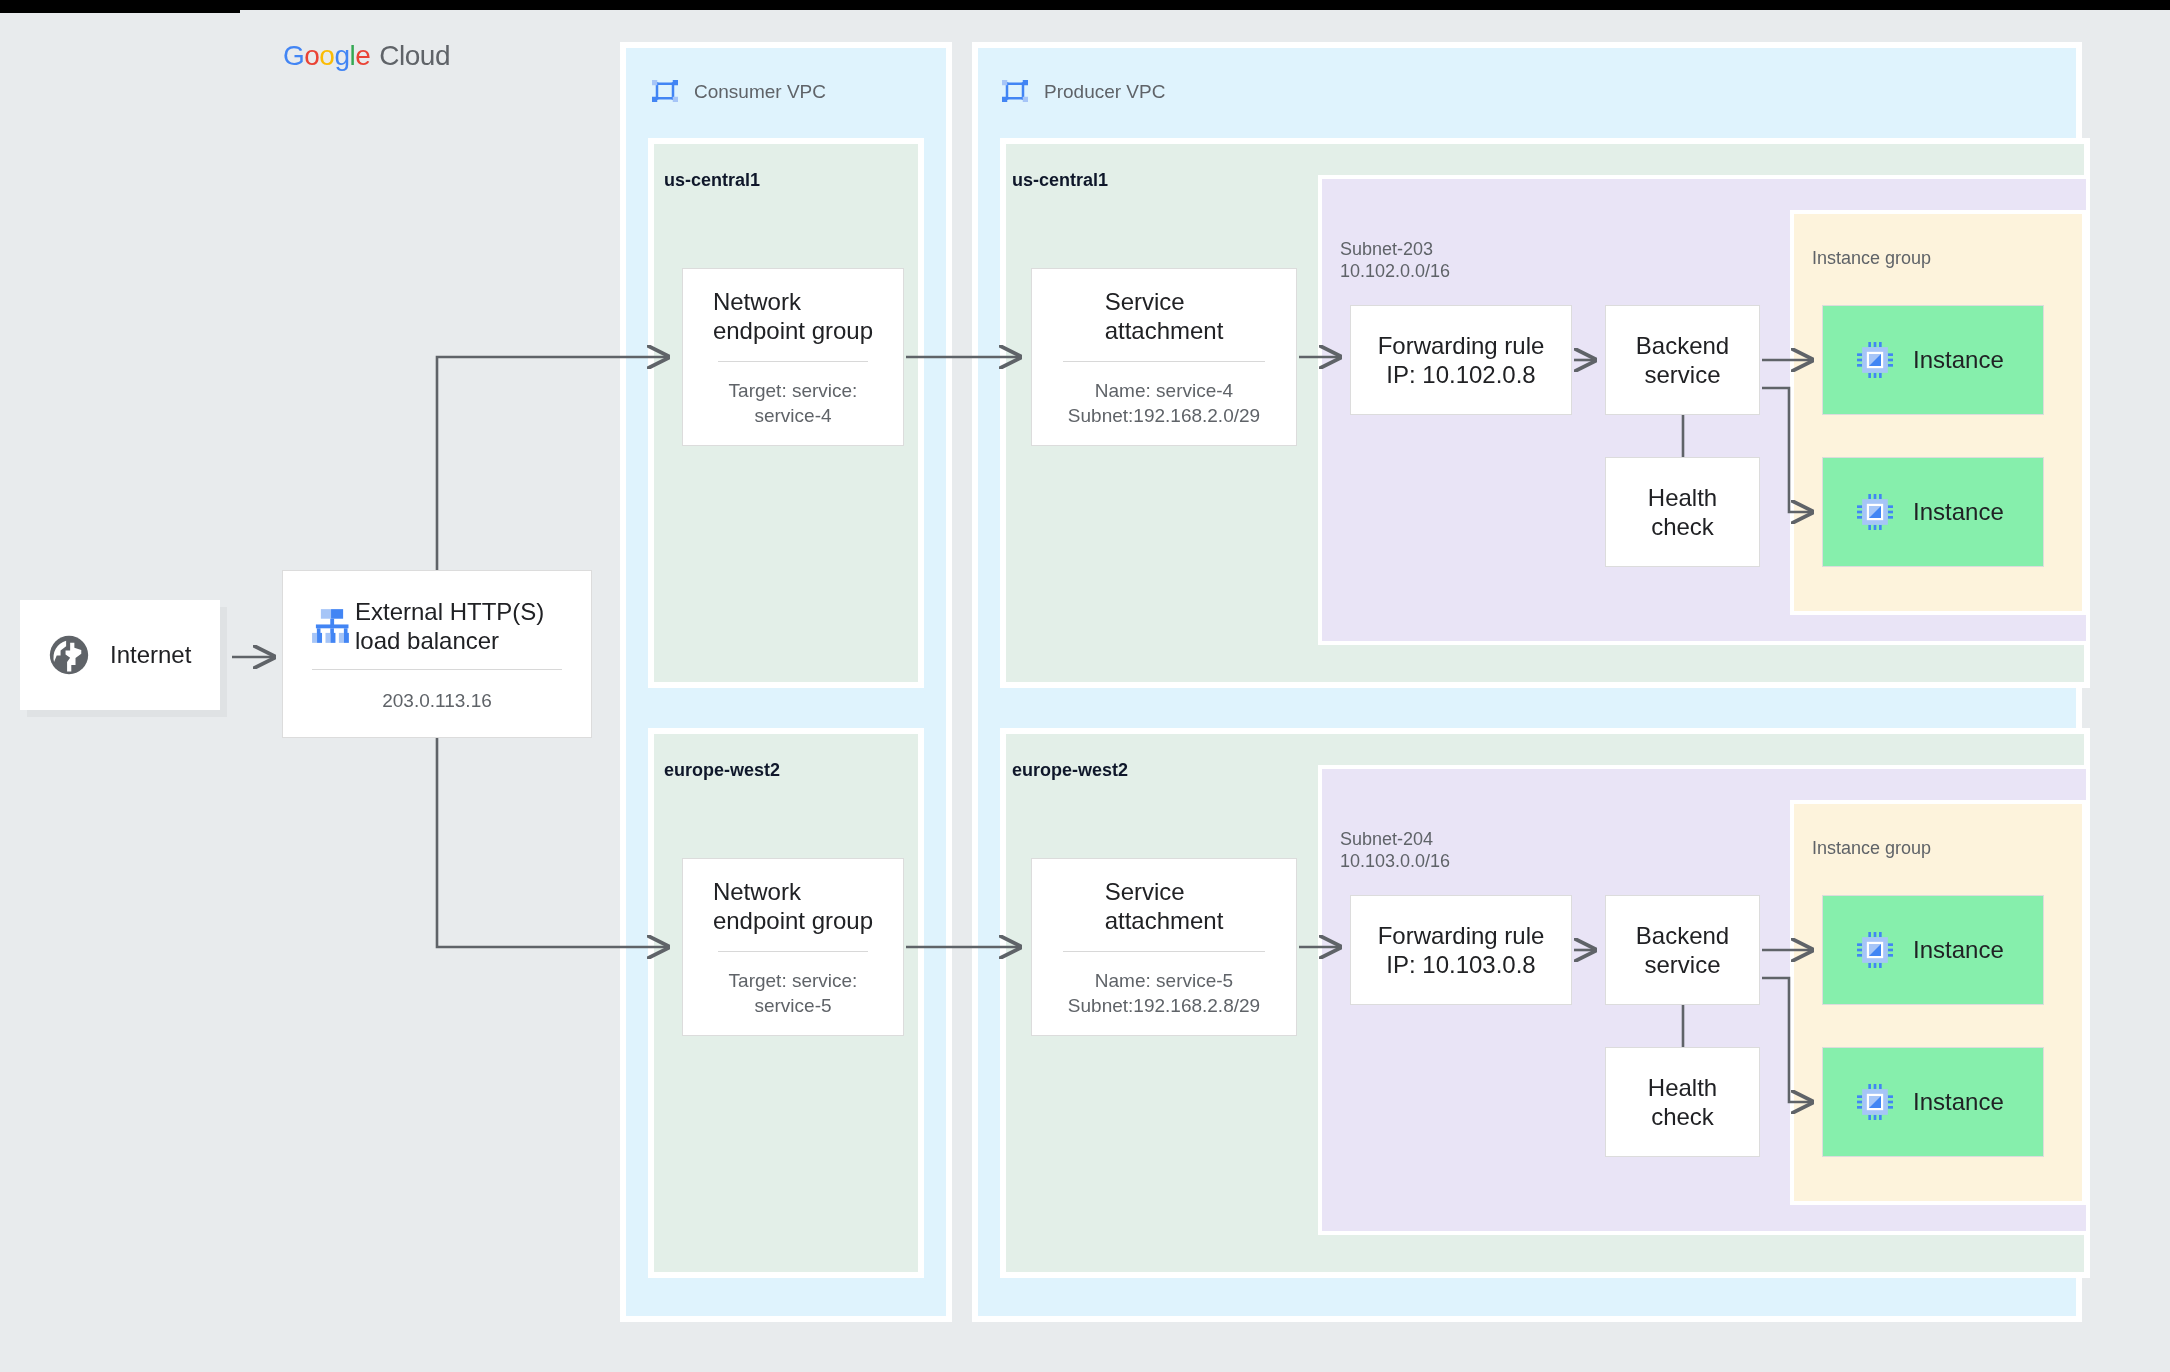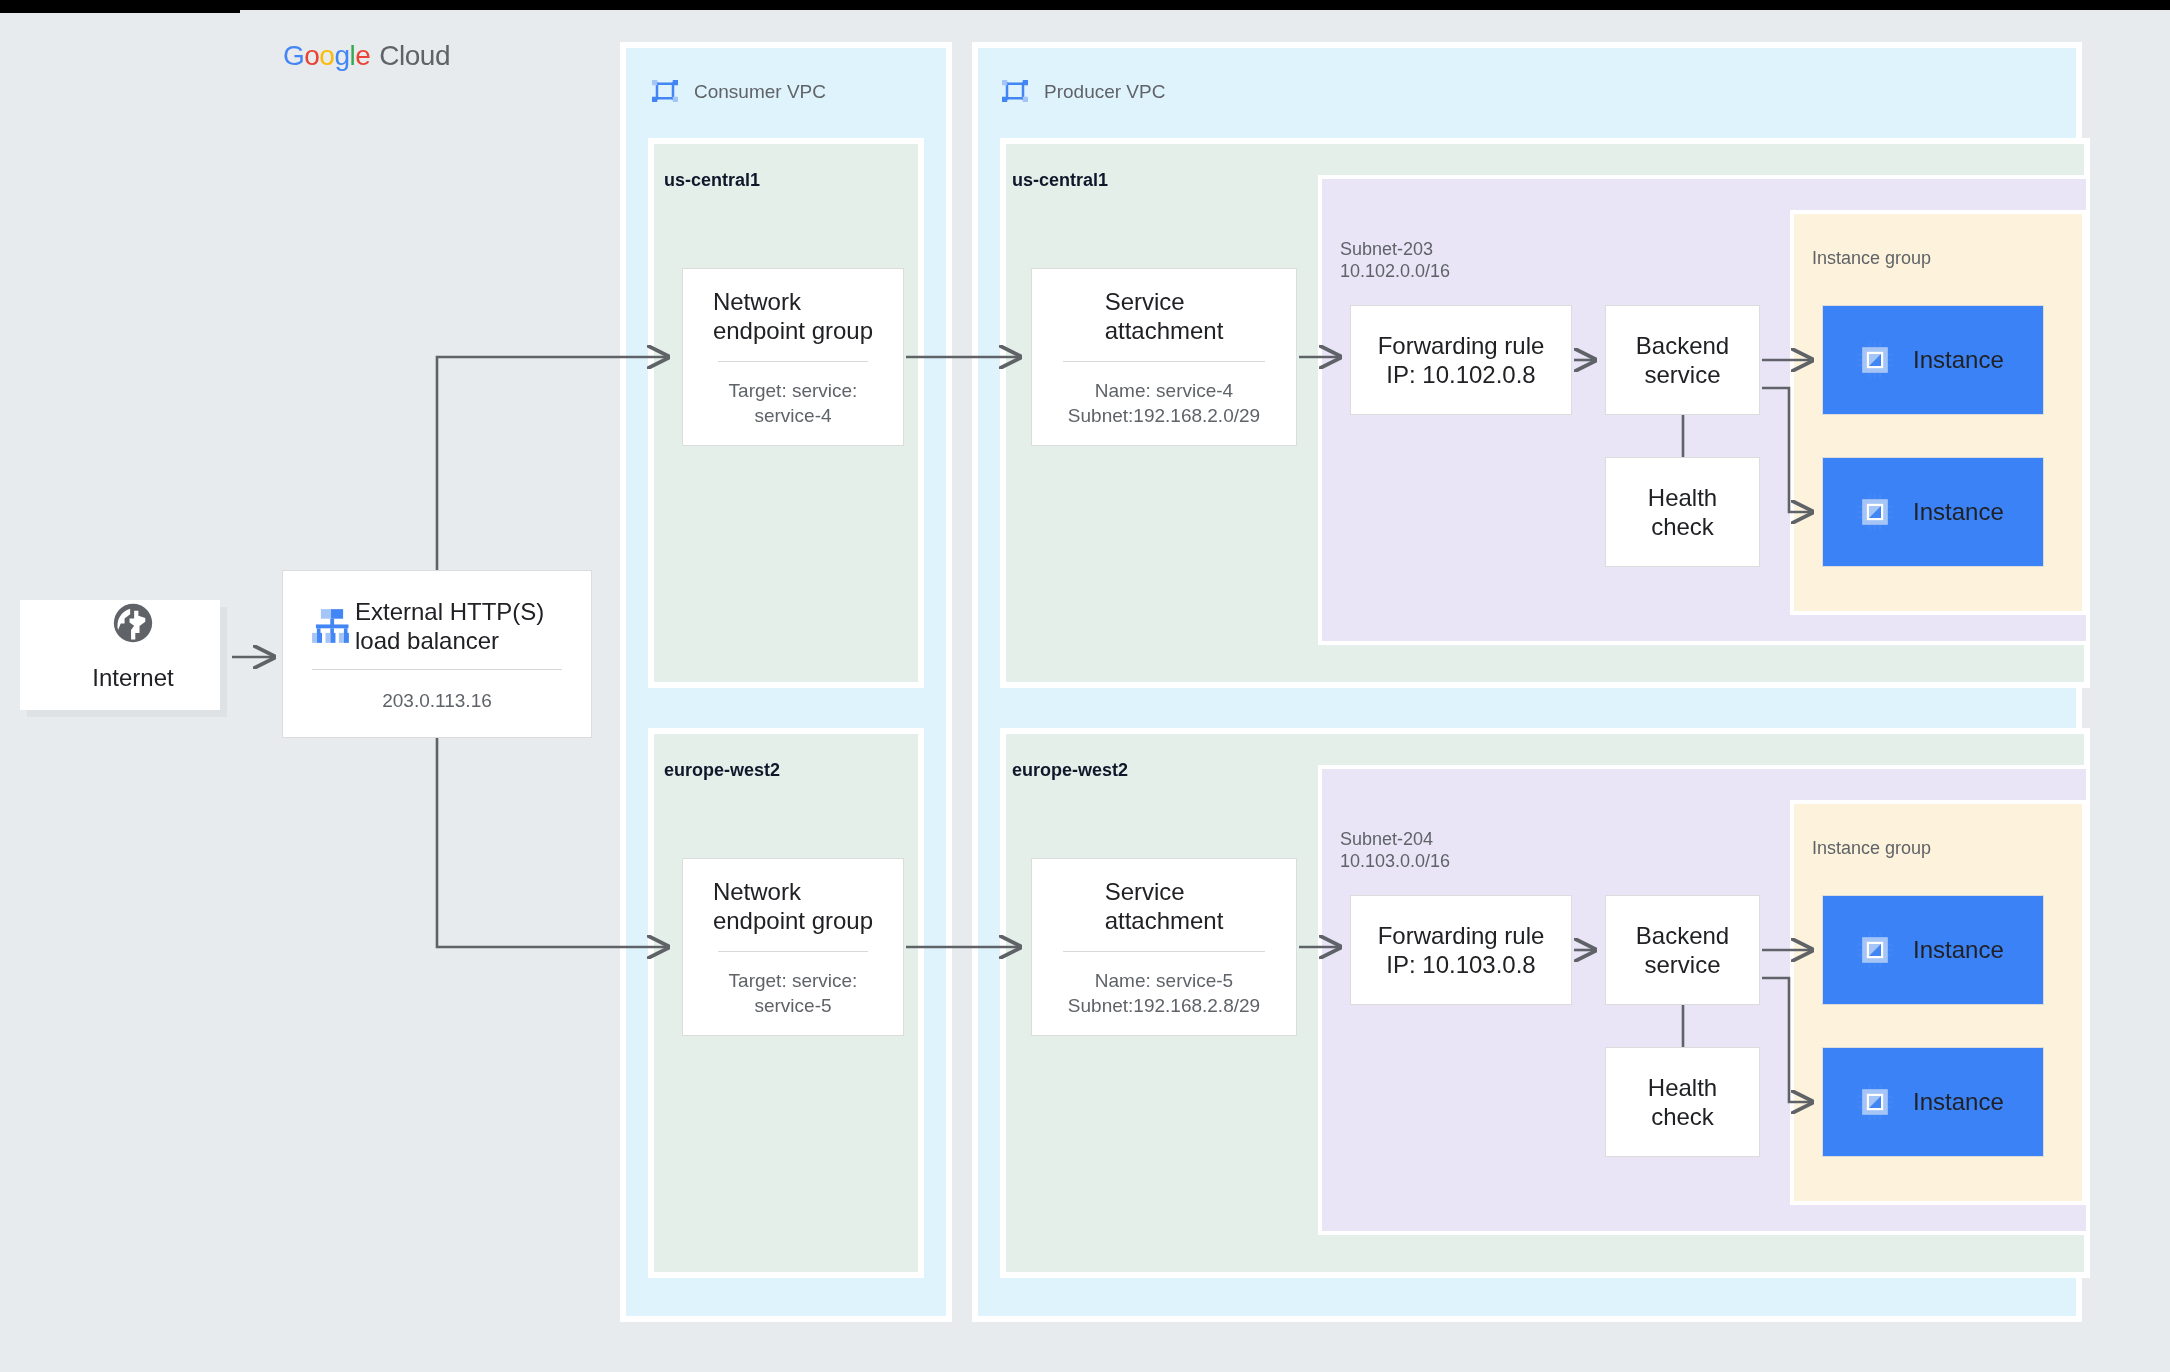--- a/index.html
+++ b/index.html
@@ -36,21 +36,21 @@
   .card{position:absolute;background:#ffffff;border:1px solid #dcdcdc;box-sizing:border-box;
         display:flex;flex-direction:column;align-items:center;justify-content:center;}
   .card-title{font-size:24px;color:#202124;text-align:left;line-height:29px;}
   .card-div{height:1px;background:#d8d8d8;margin:16px 0 16px 0;}
   .card-sub{font-size:19px;color:#5f6368;text-align:center;line-height:25px;}
 
   .plain{position:absolute;background:#fff;border:1px solid #dcdcdc;box-sizing:border-box;
          display:flex;align-items:center;justify-content:center;text-align:center;
          font-size:24px;color:#202124;line-height:29px;}
 
-  .iconcard{position:absolute;background:#3b82f6;border:1px solid #dcdcdc;box-sizing:border-box;
+  .iconcard{position:absolute;background:#86efac;border:1px solid #dcdcdc;box-sizing:border-box;
             display:flex;align-items:center;gap:18px;padding-left:32px;font-size:24px;color:#202124;}
 
   .shadowcard{position:absolute;background:#fff;box-sizing:border-box;
               box-shadow:7px 7px 0 0 #dfe2e4;
               display:flex;align-items:center;gap:18px;padding-left:26px;font-size:24px;color:#202124;}
 
   svg.conn{position:absolute;left:0;top:0;width:2170px;height:1372px;pointer-events:none;}
 </style>
 </head>
 <body>
@@ -297,21 +297,21 @@
       <rect x="19.8" y="14.4" width="3" height="1.6"></rect>
     </g>
     <rect x="4.3" y="4.3" width="15.4" height="15.4" fill="#a6c5f7"></rect>
     <rect x="7.1" y="7.1" width="9.8" height="9.8" fill="#ffffff"></rect>
     <rect x="8.4" y="8.4" width="7.2" height="7.2" fill="#a6c5f7"></rect>
     <path d="M15.6 8.4 L15.6 15.6 L8.4 15.6 Z" fill="#4285f4"></path>
   </svg>
   <span>Instance</span>
 </div>
 
-<div class="shadowcard" style="left:20px;top:600px;width:200px;height:110px;flex-direction:column;">
+<div class="shadowcard" style="left:20px;top:600px;width:200px;height:110px;">
   <svg width="46" height="46" viewBox="0 0 24 24">
     <circle cx="12" cy="12" r="10" fill="#5f6368"></circle>
     <path d="M4.2 15.6 A9 9 0 0 1 10.5 4.6 L10.5 7.4 L7.6 9.6 L7.6 12.3 L5.6 12.3 Z" fill="#ffffff"></path>
     <path d="M12.6 3.4 L12.6 5.6 L14.8 5.6 L14.8 8.2 L18.4 9.4 L18.4 11.4 L15.4 13.6 L15.4 17.2 L13.2 17.2 L13.2 20.6 L11 20.6 L11 15.6 L12.6 13.4 L10.2 11.8 L10.2 9.6 L12.6 9.6 L12.6 7.4 Z" fill="#ffffff"></path>
   </svg>
   <span>Internet</span>
 </div>
 
 <div class="card" style="left:282px;top:570px;width:310px;height:168px;align-items:stretch;justify-content:flex-start;padding:0;">
   <div style="display:flex;align-items:center;padding:26px 0 0 26px;">

